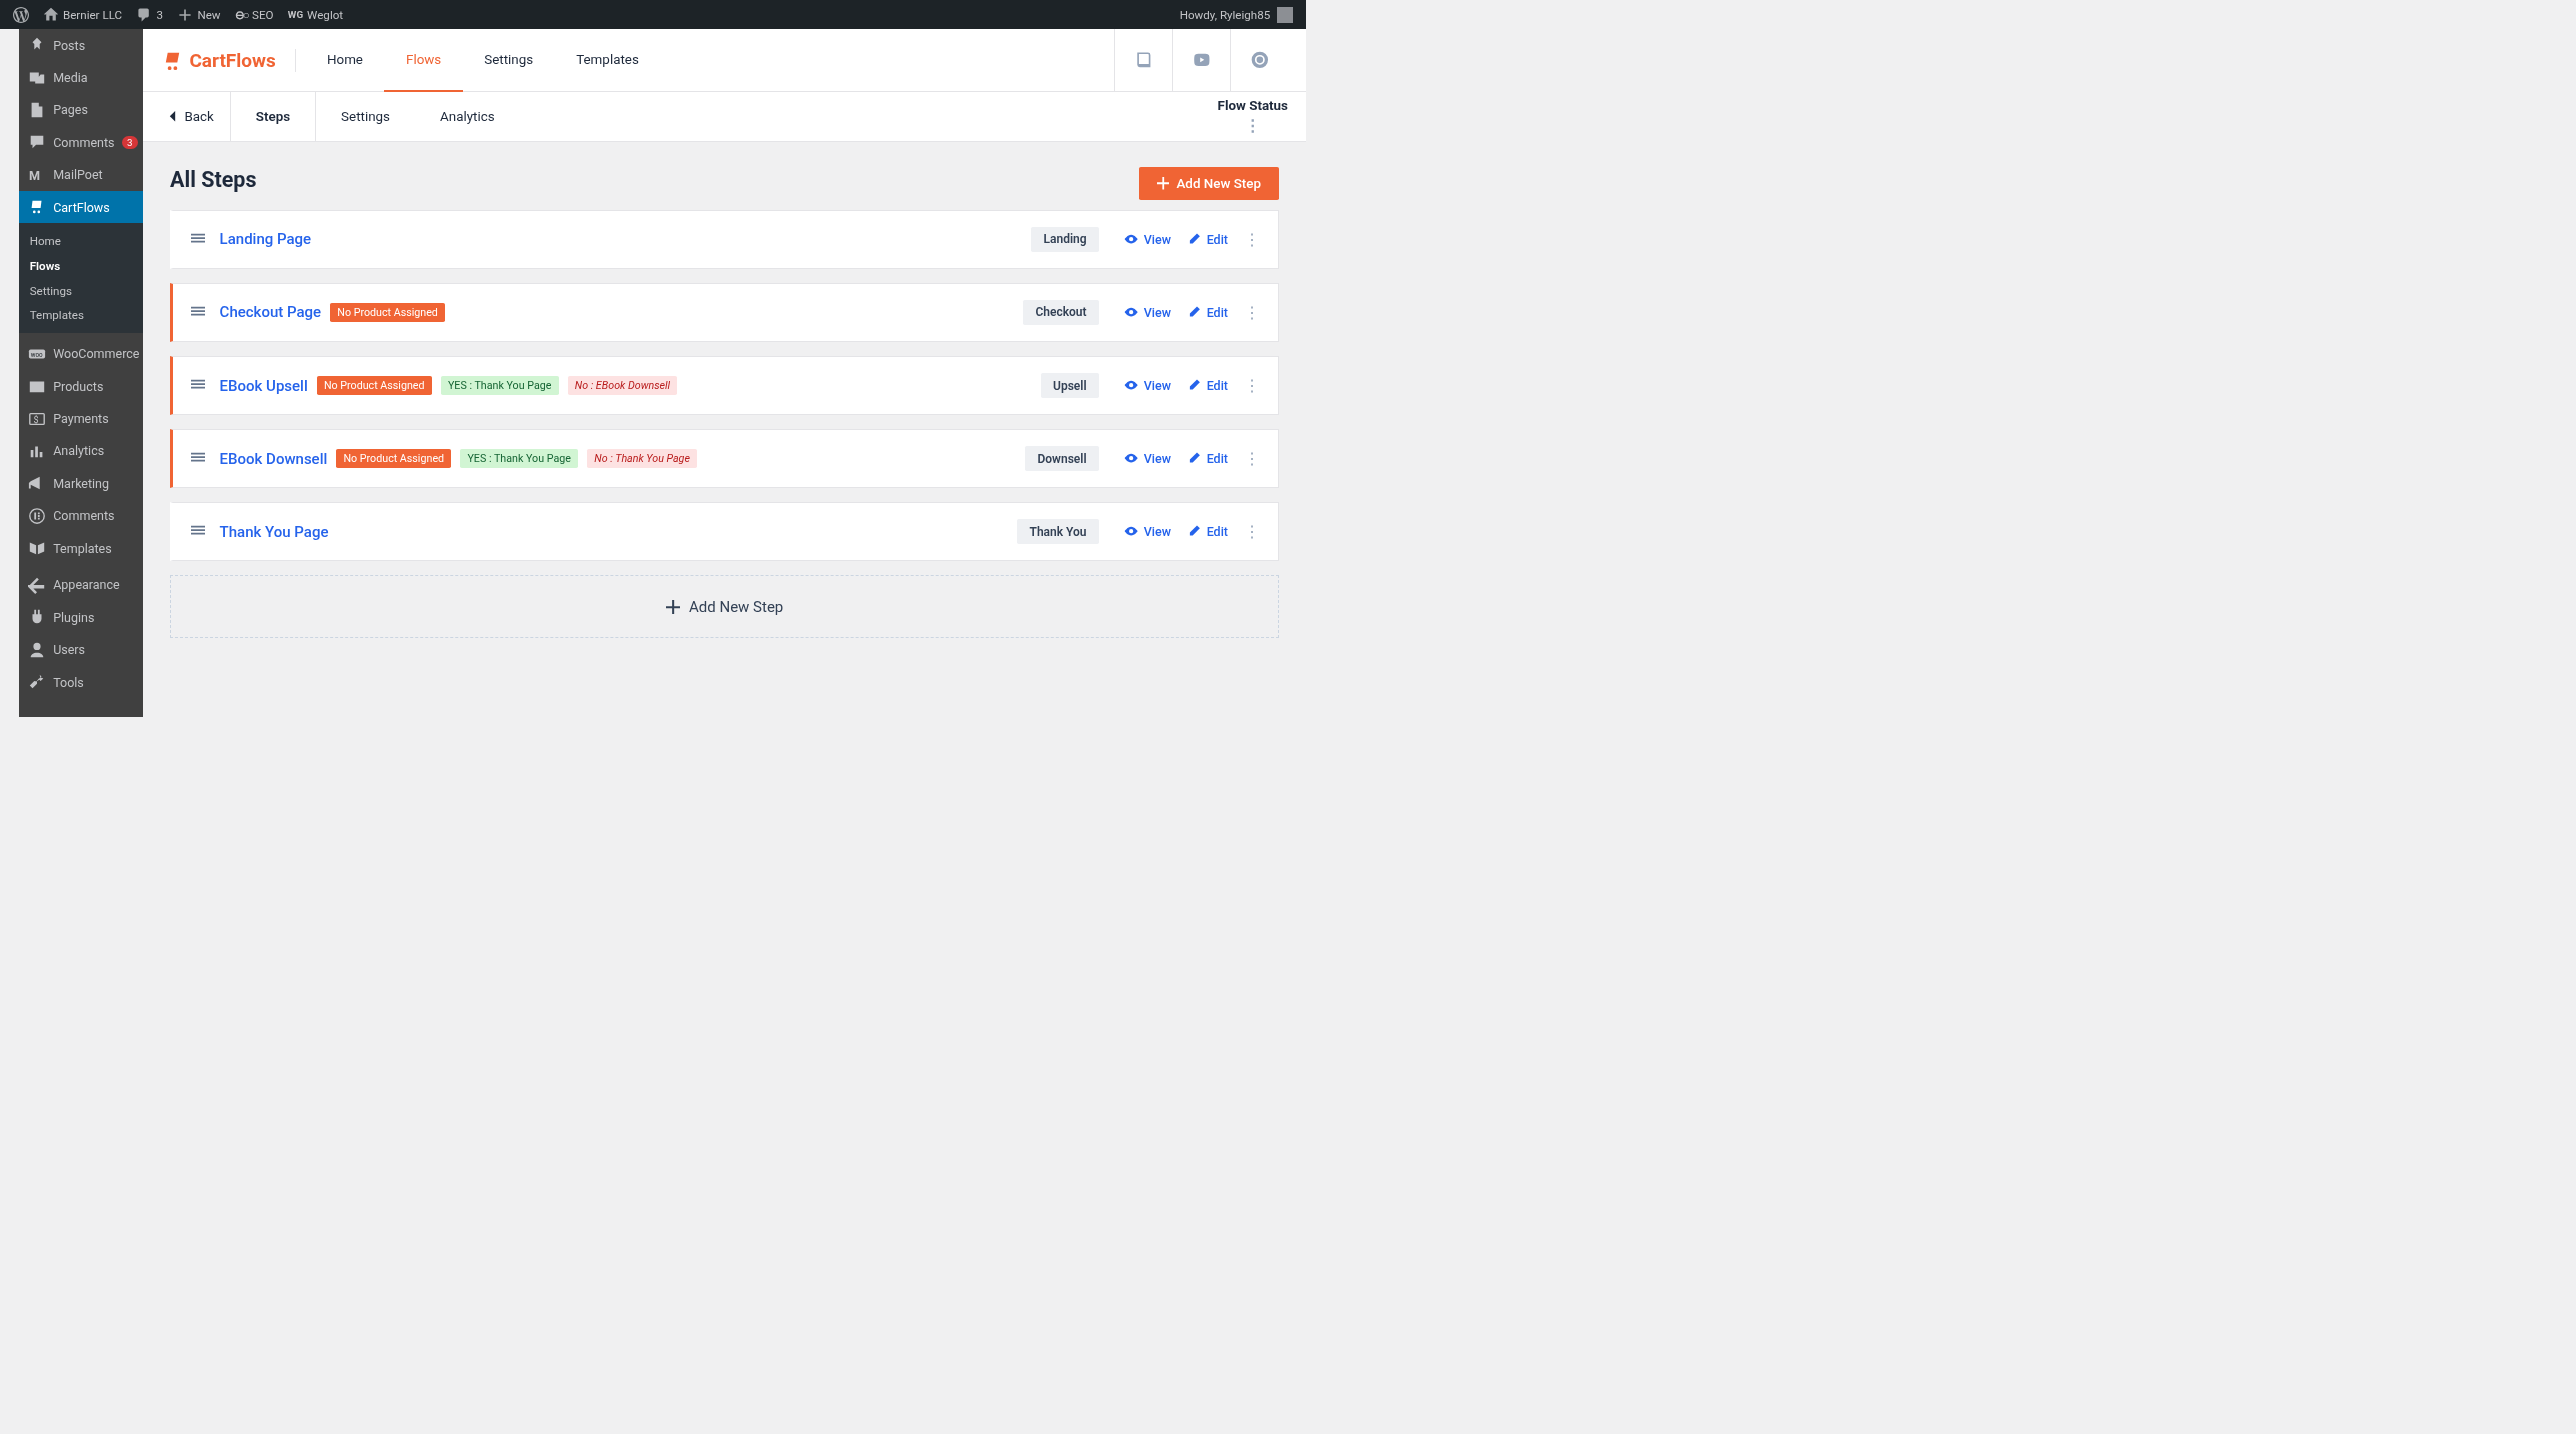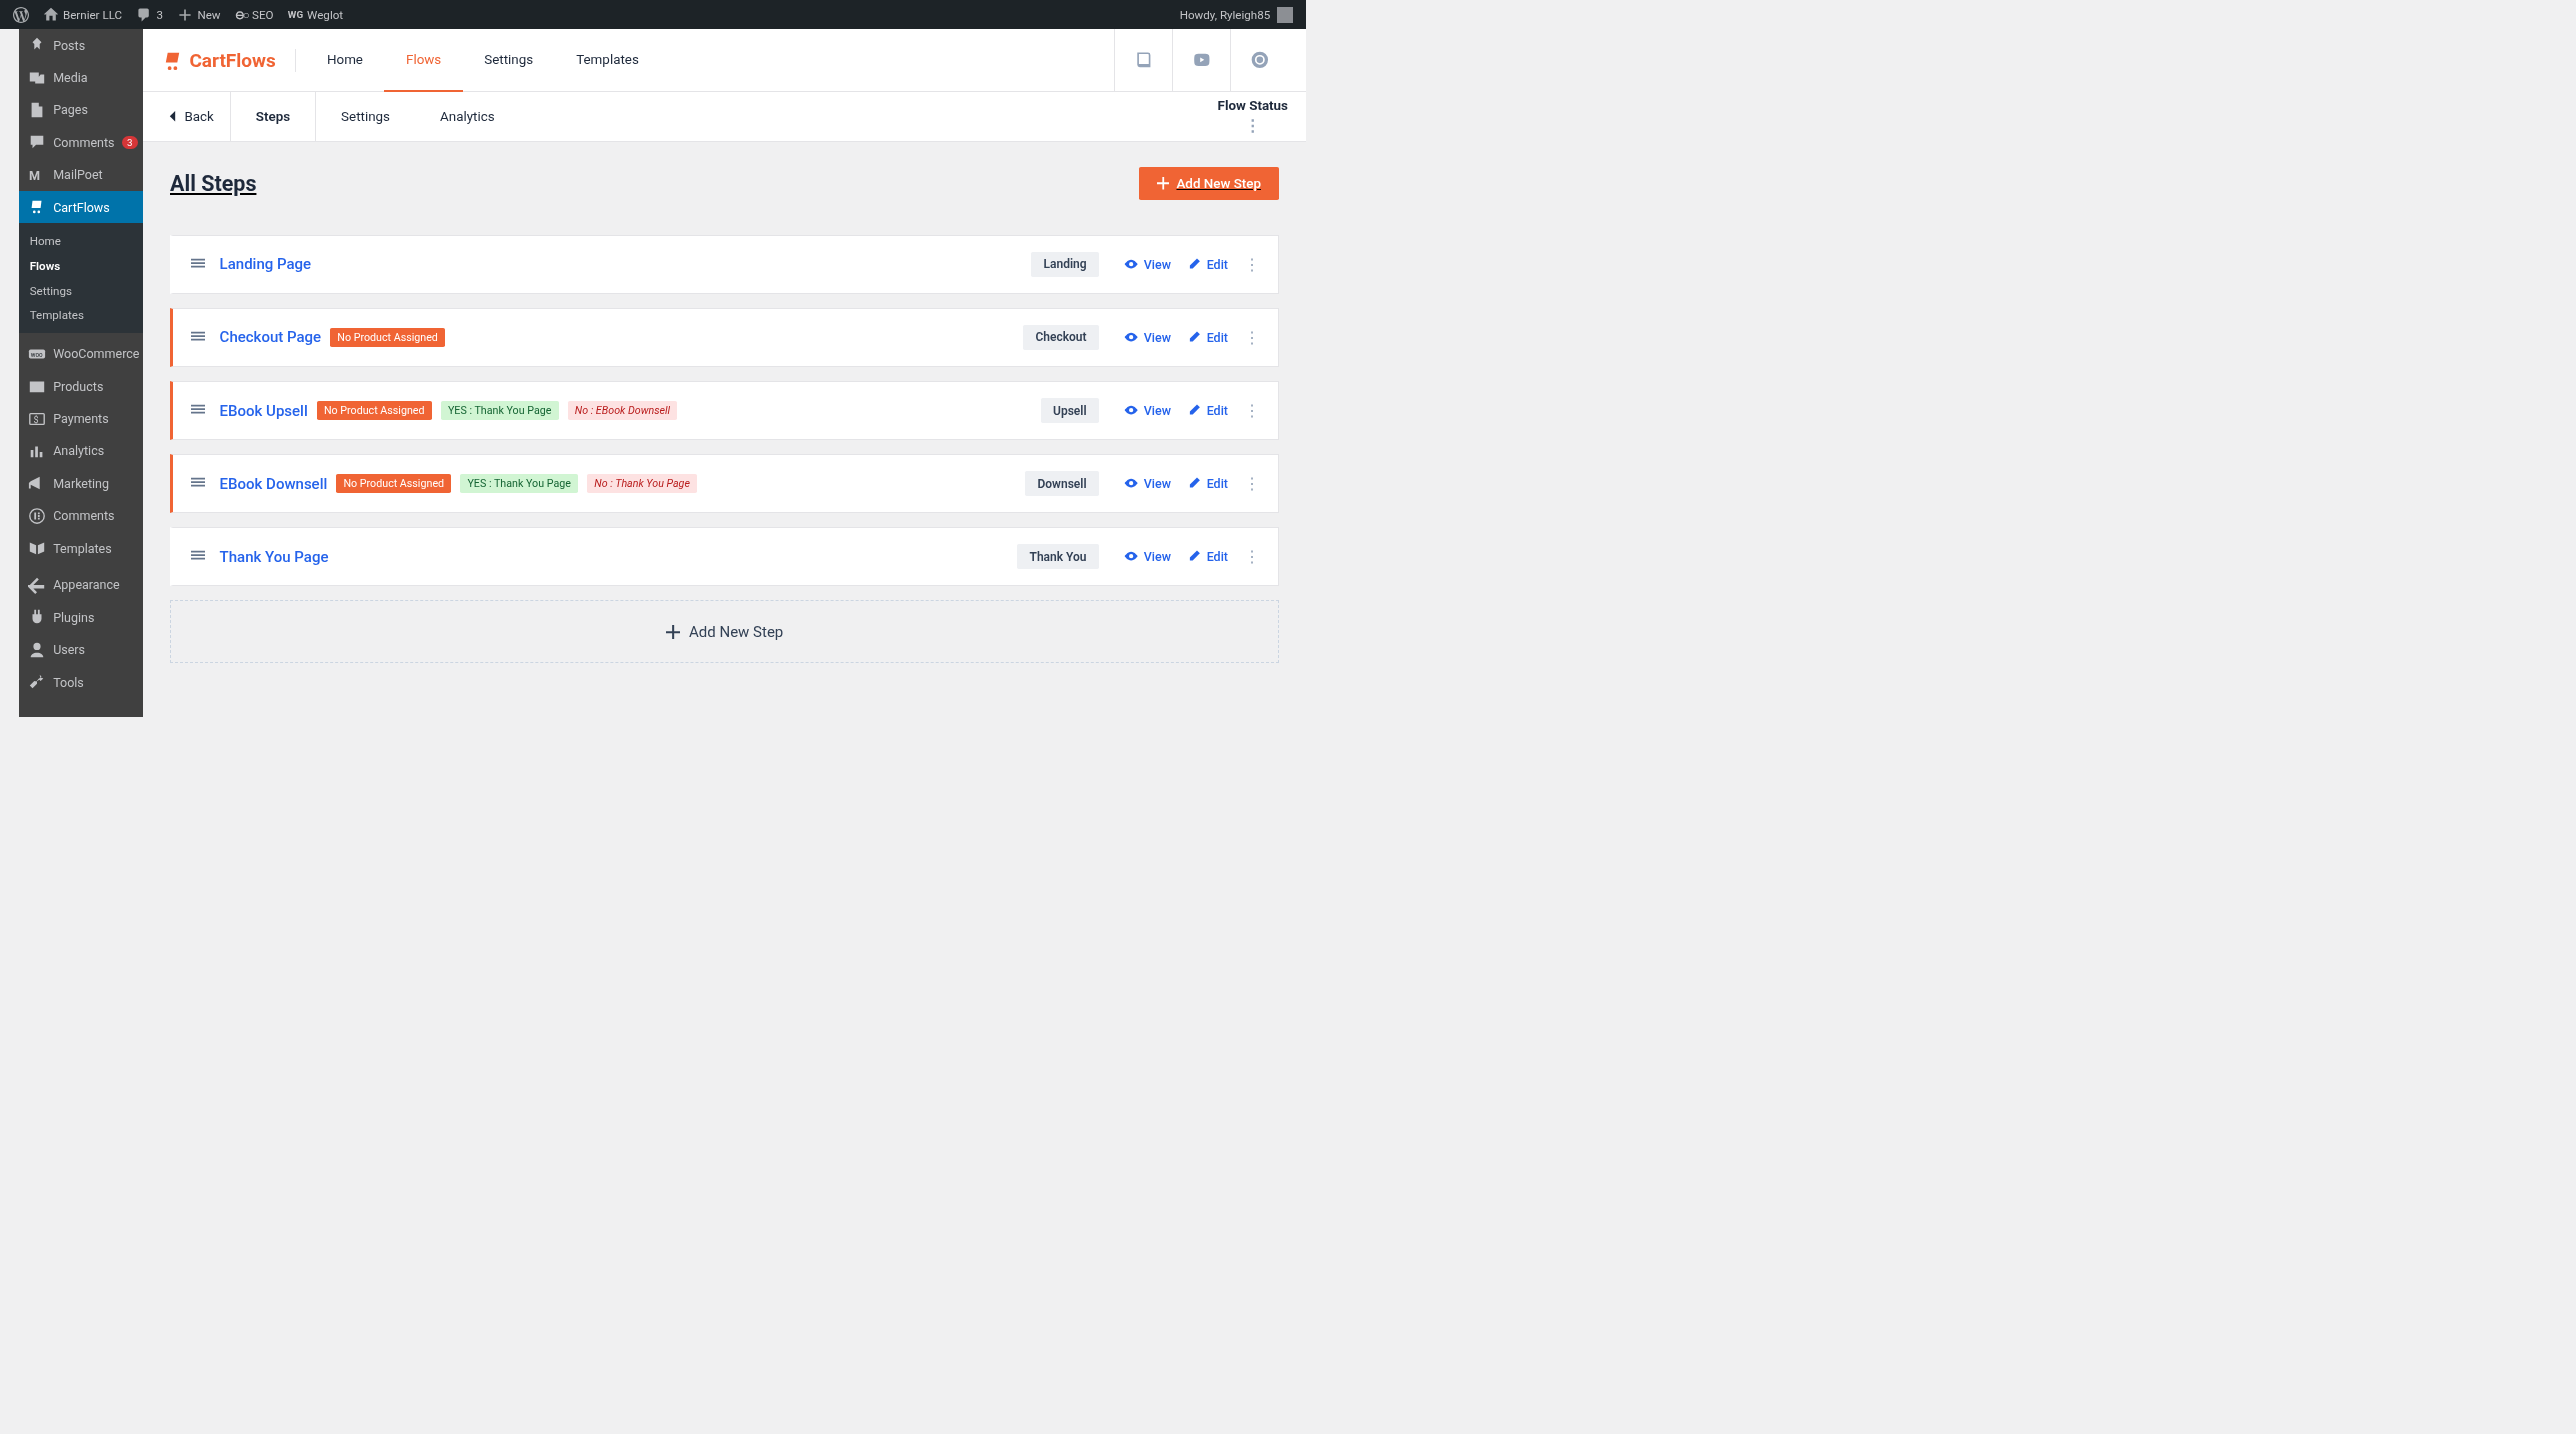--- a/index.html
+++ b/index.html
@@ -43,21 +43,21 @@
 
 .flow-subheader { background: #fff; height: 50px; display: flex; align-items: center; border-bottom: 0.9px solid #e4e4e7; padding: 0 18px; }
 .back-btn { display: flex; align-items: center; gap: 7.2px; font-size: 13.4px; color: #1e293b; padding: 0 16px 0 7.2px; height: 50px; border-right: 0.9px solid #e4e4e7; cursor: pointer; }
 .flow-tab { padding: 0 25px; height: 50px; display: flex; align-items: center; font-size: 13.4px; color: #1e293b; cursor: pointer; }
 .flow-tab.active { font-weight: 600; border-right: 0.9px solid #e4e4e7; }
 .flow-status { margin-left: auto; display: flex; align-items: center; gap: 3px; font-size: 13.4px; font-weight: 700; color: #1e293b; flex-direction: column; }
 .more-dots { color: #94a3b8; font-size: 16px; cursor: pointer; }
 
 
 .content { padding: 25px 27px; }
-.content-header { display: flex; align-items: center; justify-content: space-between; margin-bottom: 35px; text-decoration: underline; }
+.content-header { display: flex; justify-content: space-between; margin-bottom: 10px; }
 .content-title { font-size: 21.5px; font-weight: 700; color: #1e293b; }
 .btn-primary { background: #f06434; color: #fff; border: none; padding: 9px 18px; font-size: 13.4px; font-weight: 500; cursor: pointer; display: flex; align-items: center; gap: 7.2px; border-radius: 1.8px; }
 
 
 .step-row { background: #fff; border: 0.9px solid #e4e4e7; border-left: 3.6px solid transparent; padding: 16px 18px; margin-bottom: 14.3px; display: flex; align-items: center; }
 .step-row.needs-attention { border-left-color: #f06434; }
 .drag-handle { color: #64748b; margin-right: 14.3px; cursor: grab; }
 .drag-handle svg { width: 14.3px; height: 14.3px; fill: currentColor; }
 .step-title { color: #2563eb; font-size: 15px; font-weight: 500; cursor: pointer; }
 .tag { font-size: 10.7px; padding: 2.7px 7.2px; border-radius: 1.8px; margin-left: 9px; }

